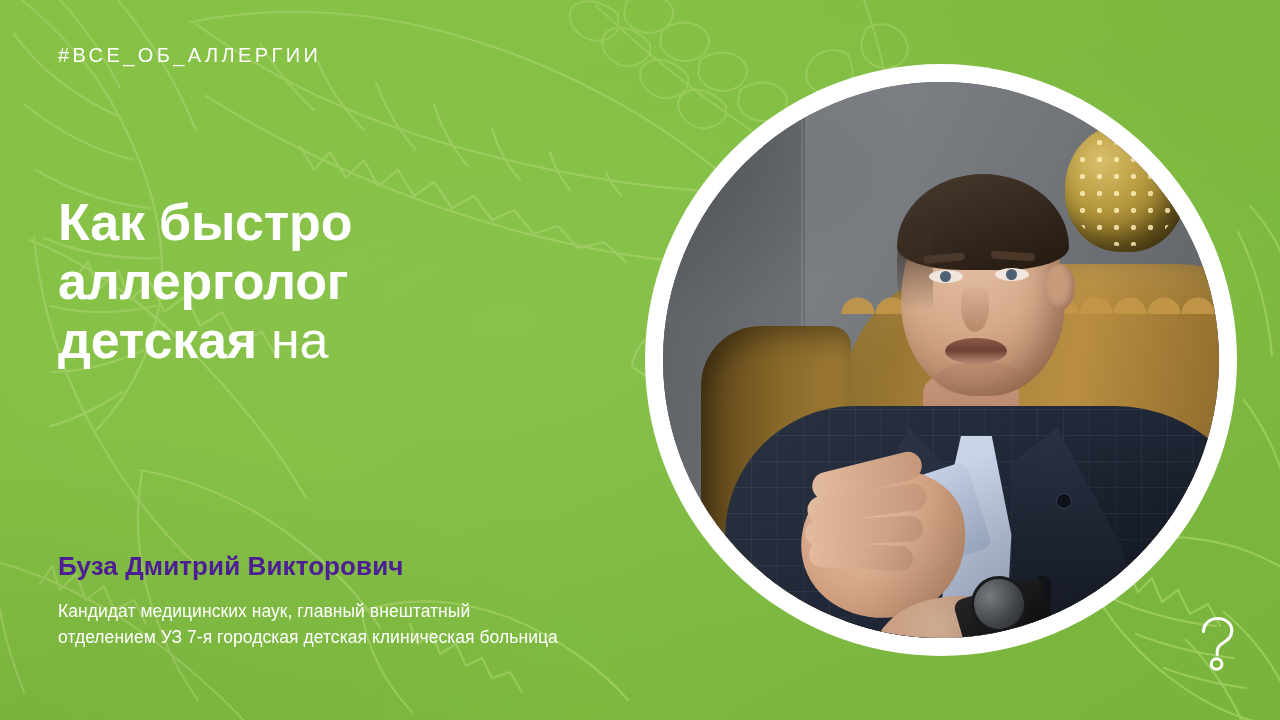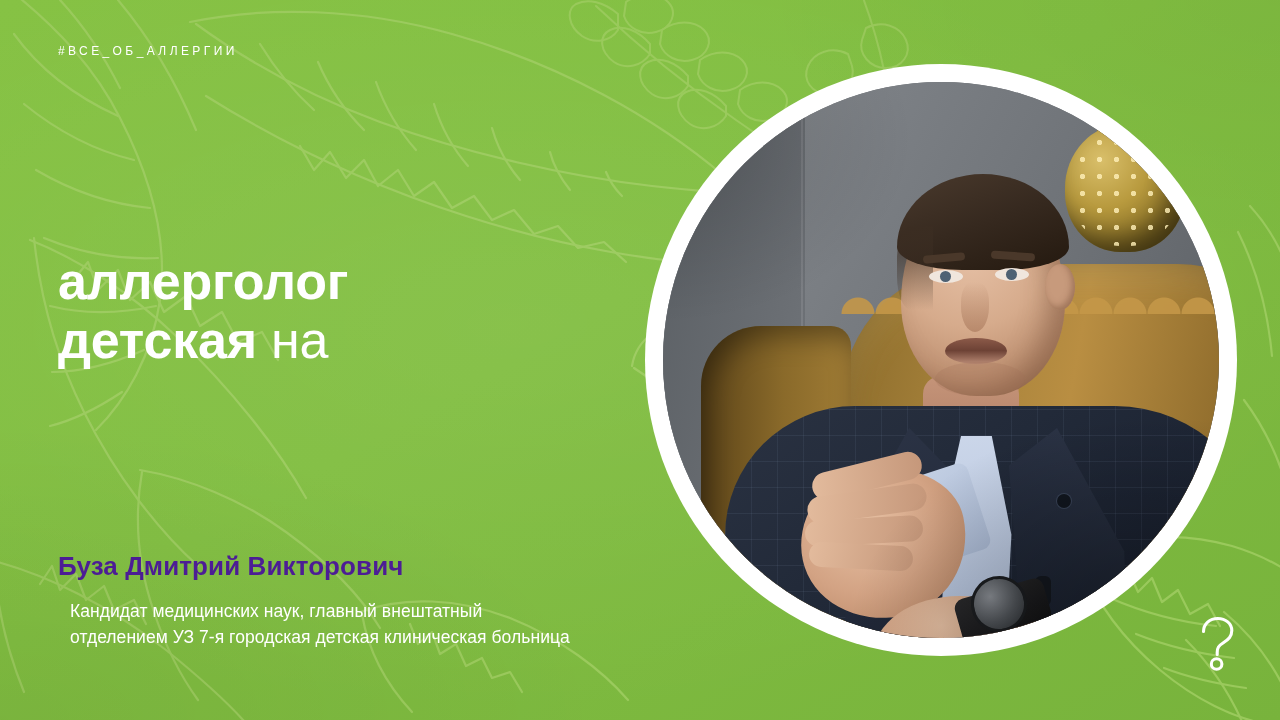--- a/index.html
+++ b/index.html
@@ -31,21 +31,21 @@
       radial-gradient(120% 100% at 40% 45%, rgba(255,255,255,0.055) 0%, rgba(255,255,255,0.0) 55%),
       radial-gradient(80% 70% at 0% 100%, rgba(0,0,0,0.05) 0%, rgba(0,0,0,0) 60%),
       radial-gradient(70% 60% at 100% 0%, rgba(0,0,0,0.035) 0%, rgba(0,0,0,0) 60%);
     pointer-events:none;
   }
 
   
   .hashtag{
     position:absolute;
     left:58px; top:44px;
-    font-size:12px;
+    font-size:20px;
     font-weight:400;
     letter-spacing:3.4px;
     color:#ffffff;
     white-space:nowrap;
   }
 
   
   .headline{
     position:absolute;
     left:58px; top:193px;
@@ -70,21 +70,20 @@
   }
   .speaker-title{
     position:absolute;
     left:58px; top:598px;
     width:760px;
     color:#ffffff;
     font-size:17.5px;
     line-height:26px;
     font-weight:400;
     letter-spacing:0.05px;
-    margin-left:12px;
   }
   .speaker-title .tl{ display:block; white-space:nowrap; }
 
   
   .portrait-wrap{
     position:absolute;
     left:645px; top:64px;
     width:592px; height:592px;
   }
   .portrait-ring{
@@ -403,21 +402,21 @@
         <path d="M848,54 c-16,-8 -34,-2 -40,12 c-6,14 4,28 20,28 c16,0 28,-14 24,-28 z"></path>
         <path d="M856,108 c-16,-8 -34,-2 -40,12 c-6,14 4,28 20,28 c16,0 28,-14 24,-28 z"></path>
       </g>
     </g>
   </svg>
 
   <div class="bg-vignette"></div>
 
   <div class="hashtag">#ВСЕ_ОБ_АЛЛЕРГИИ</div>
 
-  <div class="headline"><br><b>аллерголог</b><br><b>детская</b><span> на</span><br></div>
+  <div class="headline"><b>Как быстро</b><br><b>аллерголог</b><br><b>детская</b><span> на</span><br></div>
 
   <div class="portrait-wrap">
     <div class="portrait-ring"></div>
     <div class="portrait-clip">
       <div class="photo">
         <div class="ph-wall"></div>
         <div class="ph-wall-dark"></div>
         <div class="ph-wall-edge"></div>
 
         <div class="ph-vase-neck"></div>

